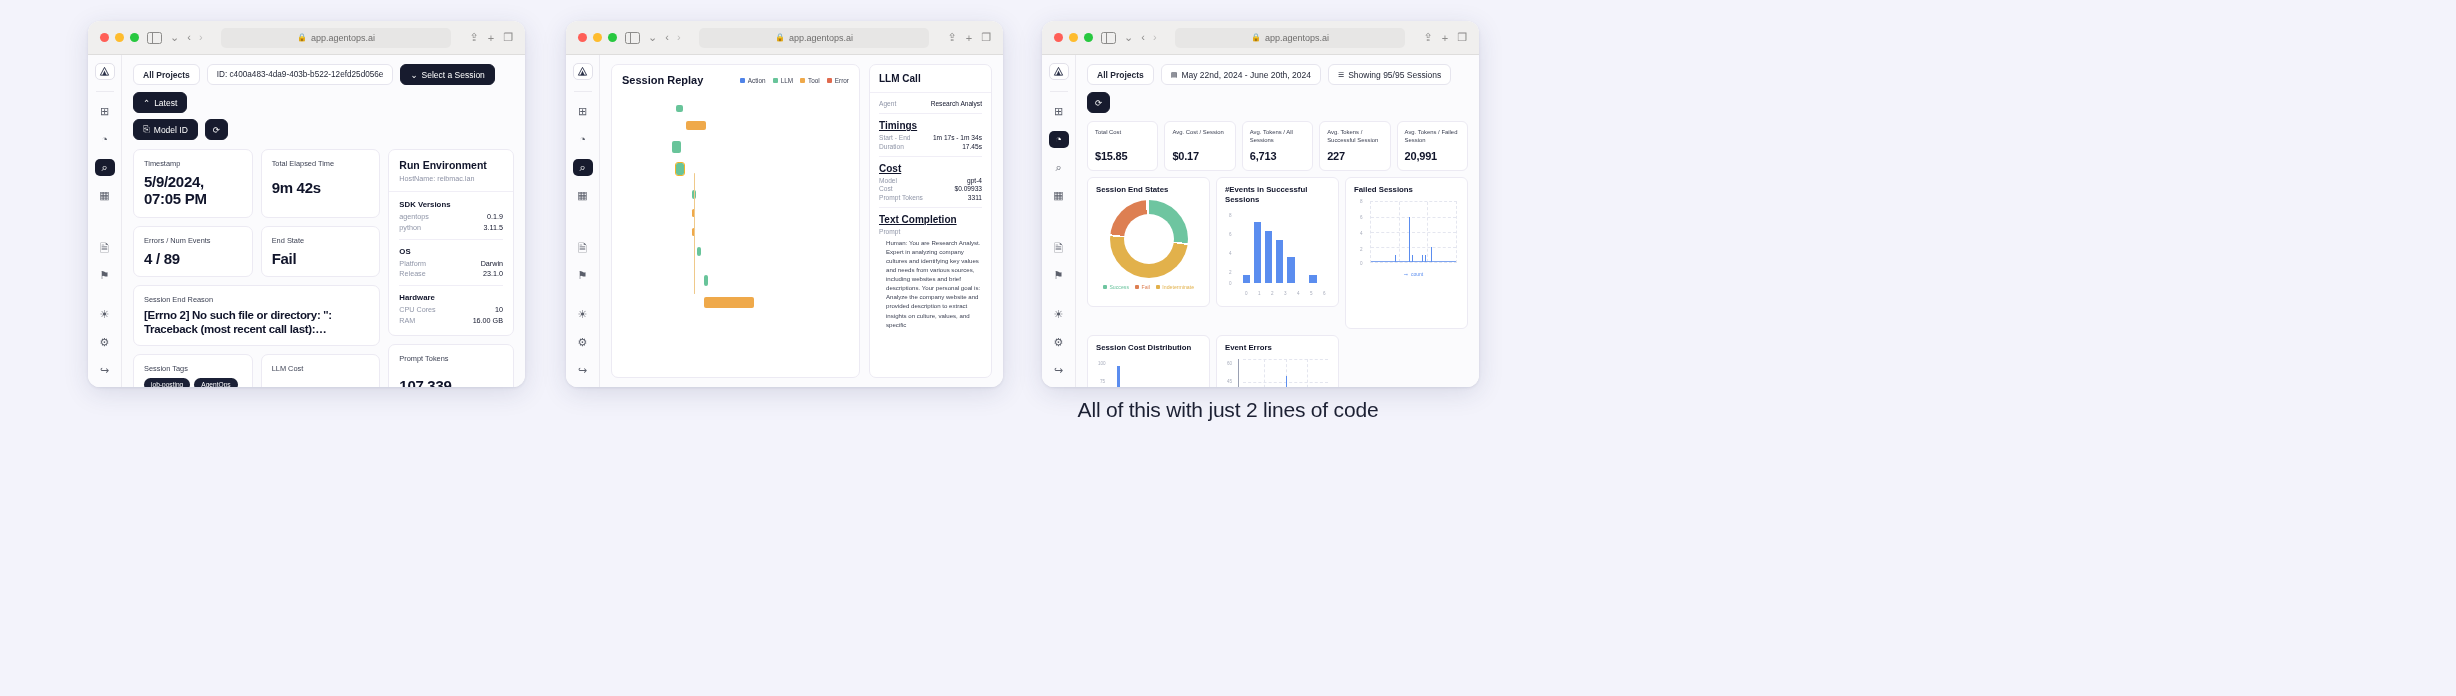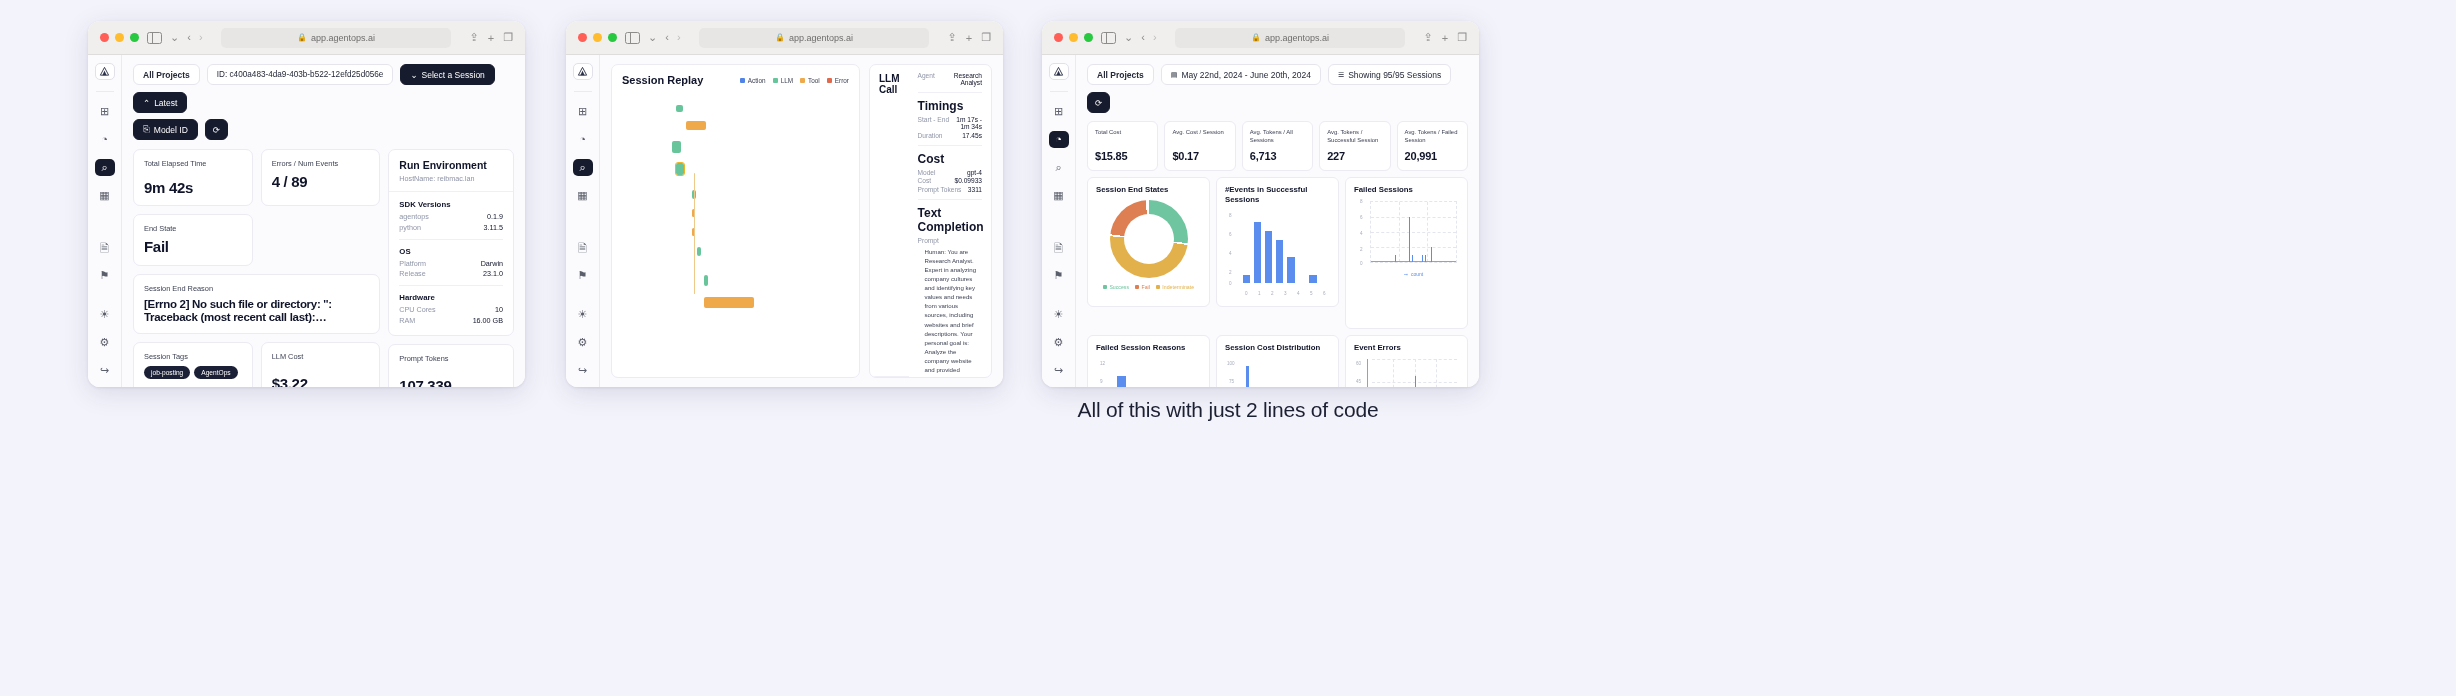--- a/index.html
+++ b/index.html
@@ -126,26 +126,26 @@
   .replay-head { display: flex; align-items: center; justify-content: space-between; }
   .replay-title { font-size: 11px; font-weight: bold; color: #10142a; }
   .legend { display: flex; gap: 7px; }
   .lg { display: flex; align-items: center; gap: 3px; font-size: 6.4px; color: #3d4254; }
   .sw { width: 5px; height: 5px; border-radius: 1px; }
   .timeline { position: relative; flex: 1; margin-top: 8px; }
   .bar { position: absolute; border-radius: 2px; }
   .llmpanel {
     width: 123px; flex: 0 0 123px;
     background: #fff; border: 1px solid #eceaf3; border-radius: 7px;
-    display: flex; flex-direction: row; overflow: hidden;
+    display: flex; flex-direction: column; overflow: hidden;
   }
   .llm-head { padding: 8px 9px; border-bottom: 1px solid #f0eef6; }
   .llm-title { font-size: 10px; font-weight: bold; color: #10142a; }
   .llm-body { padding: 7px 9px; overflow: hidden; }
-  .llm-sec { font-size: 12px; font-weight: bold; color: #10142a; margin-bottom: 3px; }
+  .llm-sec { font-size: 10px; font-weight: bold; color: #10142a; margin-bottom: 3px; text-decoration: underline; }
   .llm-row { display: flex; justify-content: space-between; font-size: 6.6px; margin-bottom: 1.5px; gap: 6px; }
   .llm-k { color: #9096a8; white-space: nowrap; }
   .llm-v { color: #10142a; text-align: right; }
   .llm-hr { height: 1px; background: #f0eef6; margin: 6px 0; }
   .llm-prompt-label { font-size: 6.6px; color: #9096a8; margin-bottom: 3px; }
   .llm-prompt {
     font-size: 6.1px; color: #3d4254; line-height: 1.5; padding-left: 7px;
   }
 
   
@@ -264,20 +264,24 @@
             <span>Model ID</span>
           </div>
           <div class="pill dark sq">
             <span>⟳</span>
           </div>
         </div>
 
         <div class="p1-grid">
 
           <div class="p1-left" style="grid-column: span 2">
+            <div class="card">
+              <div class="card-label">Timestamp</div>
+              <div class="card-value">5/9/2024, 07:05 PM</div>
+            </div>
             <div class="card">
               <div class="card-label">Total Elapsed Time</div>
               <div class="card-value" style="margin-top:11px">9m 42s</div>
             </div>
             <div class="card">
               <div class="card-label">Errors / Num Events</div>
               <div class="card-value">4 / 89</div>
             </div>
             <div class="card">
               <div class="card-label">End State</div>
@@ -634,33 +638,20 @@
               </div>
               <div class="count-legend" style="position:absolute;left:16px;right:2px;bottom:2px">
                 <span>⊸</span>
                 <span>count</span>
               </div>
             </div>
           </div>
         </div>
 
         <div class="chart-row">
-          <div class="chart-card" style="height:100px">
-            <div class="chart-title">Failed Session Reasons</div>
-            <div class="chart-area" style="height:72px">
-              <span class="tick" style="left:4px;top:4px">12</span>
-              <span class="tick" style="left:4px;top:22px">9</span>
-              <span class="tick" style="left:4px;top:40px">6</span>
-
-              <div style="position:absolute;left:16px;right:4px;top:4px;bottom:0">
-                <div class="vbar" style="left:6%;width:10%;height:78%"></div>
-                <div class="vbar" style="left:22%;width:10%;height:30%"></div>
-              </div>
-            </div>
-          </div>
 
           <div class="chart-card" style="height:100px">
             <div class="chart-title">Session Cost Distribution</div>
             <div class="chart-area" style="height:72px">
               <span class="tick" style="left:2px;top:4px">100</span>
               <span class="tick" style="left:4px;top:22px">75</span>
               <span class="tick" style="left:4px;top:40px">50</span>
 
               <div style="position:absolute;left:16px;right:4px;top:4px;bottom:0">
                 <div class="vbar" style="left:6%;width:3px;height:93%"></div>

